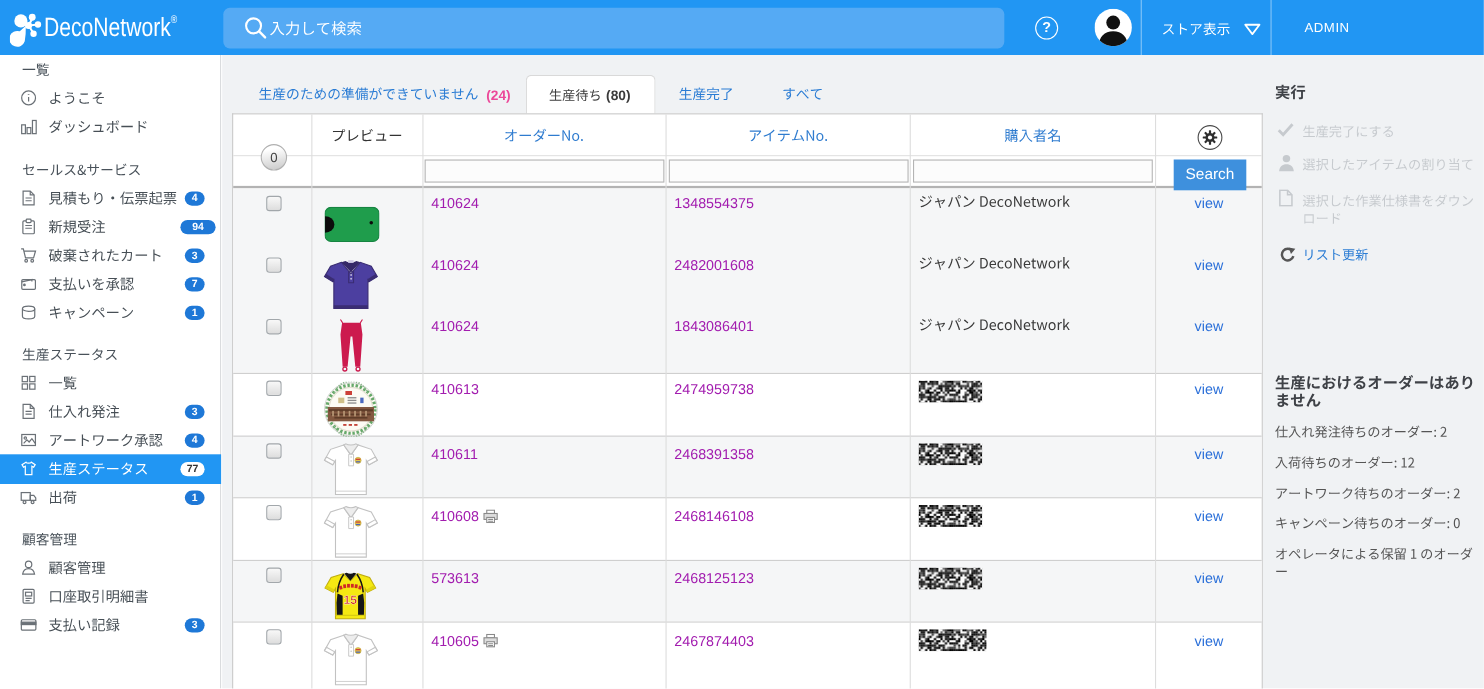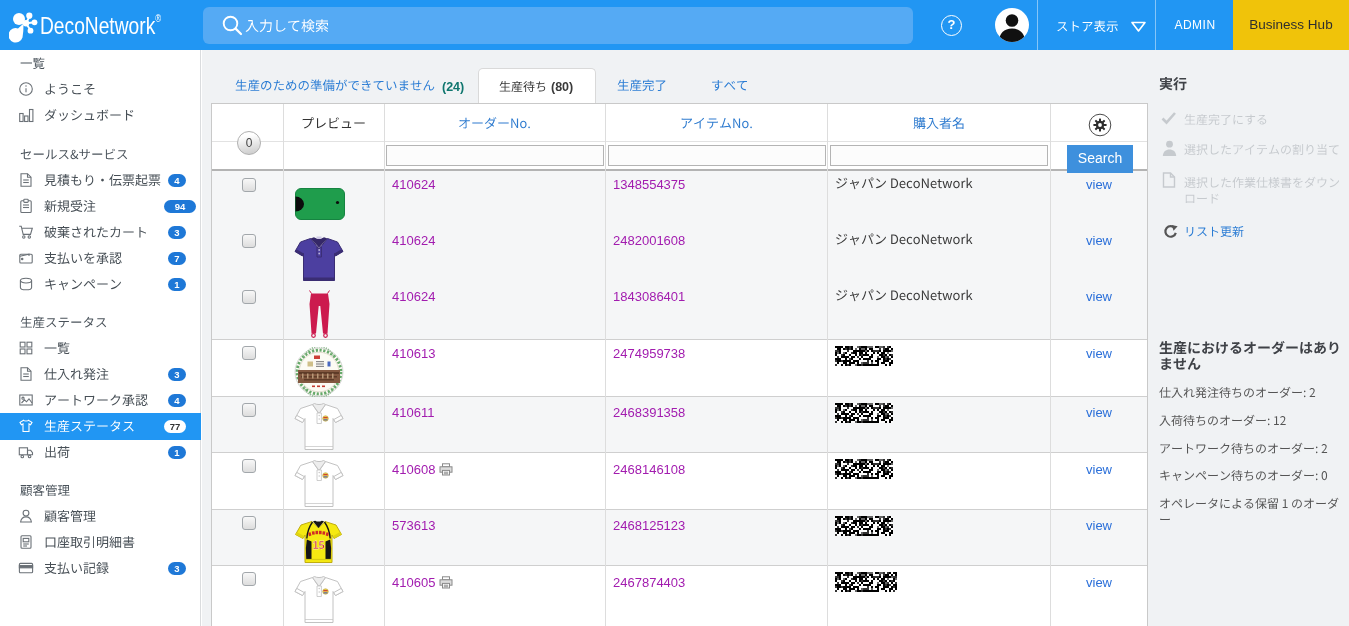--- a/index.html
+++ b/index.html
@@ -240,22 +240,21 @@
 <g clip-path="url(#avc)" fill="#111">
         <circle cx="17" cy="12.5" r="6.3"></circle>
         <path d="M4 34c0-8.5 5-13.5 13-13.5s13 5 13 13.5z"></path>
       </g>
     </svg>
     <div class="a" style="left:1037px;top:0;width:1px;height:50px;background:rgba(255,255,255,0.45)"></div>
     <div class="a" style="left:1155px;top:0;width:1px;height:50px;background:rgba(255,255,255,0.45)"></div>
     <svg class="a" style="left:1130px;top:21px" width="17" height="12" viewBox="0 0 17 12">
       <path d="M2 1.5 L15 1.5 8.5 10z" fill="none" stroke="#fff" stroke-width="1.6" stroke-linejoin="round"></path>
     </svg>
-    <div class="a" style="left:1163px;top:0;width:64px;height:50px;color:#fff;font-size:12px;letter-spacing:0.5px;text-align:center;line-height:50px">ADMIN</div>
-    <div class="a" style="left:1233px;top:0;width:116px;height:50px;background:#f0c30a;color:#2e2e2e;font-size:13.5px;text-align:center;line-height:50px">Business Hub</div>
+    <div class="a" style="left:1163px;top:0;width:64px;height:50px;color:#fff;font-size:12px;letter-spacing:0.5px;text-align:right;line-height:50px">ADMIN</div>
   </div>
 <svg class="t" style="left:244.0px;top:15.0px" width="87" height="21">
     <path fill="#ffffff" d="M7.2 7.8C6.4 11.8 4.6 14.6 1.5 16.3C1.8 16.4 2.3 16.9 2.5 17.1C5.3 15.5 7 12.9 8.1 9.3C8.7 11.9 10.2 15 13.7 17.1C13.9 16.8 14.3 16.4 14.5 16.2C9 12.9 8.7 7.6 8.7 5.1H4.2V6.2H7.7C7.7 6.7 7.7 7.3 7.8 7.9ZM20.7 4.3V6.7V7.3H16.2V8.4H20.7C20.5 11 19.6 14.1 15.7 16.4C16 16.5 16.4 16.9 16.6 17.2C20.6 14.7 21.6 11.3 21.8 8.4H26.6C26.3 13.3 26 15.3 25.5 15.8C25.3 16 25.1 16 24.8 16.0C24.5 16 23.6 16 22.6 15.9C22.8 16.2 23 16.7 23 17.0C23.9 17 24.8 17.1 25.2 17.0C25.8 17 26.1 16.9 26.4 16.4C27.1 15.7 27.3 13.6 27.7 7.9C27.7 7.7 27.7 7.3 27.7 7.3H21.8V6.7V4.3ZM33.8 5.1 32.3 5.1C32.4 5.5 32.5 6 32.5 6.5C32.5 8 32.3 11.5 32.3 13.6C32.3 15.9 33.7 16.7 35.7 16.7C38.8 16.7 40.6 14.9 41.6 13.6L40.8 12.7C39.8 14.1 38.3 15.6 35.8 15.6C34.4 15.6 33.5 15 33.5 13.5C33.5 11.4 33.6 8.1 33.6 6.5C33.6 6 33.7 5.6 33.8 5.1ZM44.2 6.7 44.3 7.9C45.8 7.6 49.4 7.3 50.9 7.1C49.6 7.9 48.3 9.6 48.3 11.8C48.3 14.9 51.2 16.3 53.8 16.4L54.2 15.3C51.9 15.2 49.4 14.3 49.4 11.6C49.4 9.9 50.6 7.8 52.6 7.2C53.3 6.9 54.5 6.9 55.3 6.9V5.8C54.4 5.8 53.1 5.9 51.6 6.1C49 6.3 46.3 6.5 45.4 6.6C45.2 6.7 44.7 6.7 44.2 6.7ZM62.7 9.7V13.4H65.5C65.1 14.5 64.2 15.6 61.7 16.4C61.9 16.6 62.2 17 62.3 17.2C64.7 16.4 65.8 15.2 66.3 14.0C67.2 15.7 68.3 16.5 70 17.2C70.1 16.9 70.4 16.5 70.6 16.3C69 15.7 67.8 15 67 13.4H69.8V9.7H66.7V8.4H68.9V7.7C69.3 8 69.7 8.3 70.1 8.5C70.3 8.2 70.5 7.8 70.7 7.6C69.2 6.9 67.7 5.7 66.7 4.3H65.7C65 5.5 63.6 6.7 62.2 7.5V7.2H60.7V4.2H59.7V7.2H57.7V8.2H59.6C59.2 10.1 58.3 12.4 57.4 13.6C57.6 13.8 57.8 14.2 58 14.5C58.6 13.6 59.2 12.1 59.7 10.6V17.1H60.7V10.5C61.1 11.2 61.6 12.1 61.8 12.5L62.4 11.7C62.2 11.3 61.1 9.8 60.7 9.3V8.2H62.2V8.1L62.4 8.5C62.8 8.3 63.2 8 63.6 7.8V8.4H65.7V9.7ZM66.2 5.2C66.8 6 67.7 6.8 68.7 7.5H63.9C64.9 6.8 65.7 6 66.2 5.2ZM63.6 10.6H65.7V11.8C65.7 12 65.7 12.3 65.7 12.5H63.6ZM66.7 10.6H68.9V12.5H66.6C66.7 12.3 66.7 12 66.7 11.8ZM79.8 14.6C81.1 15.3 82.6 16.3 83.3 16.9L84.2 16.3C83.4 15.6 81.8 14.7 80.6 14.1ZM75.1 14.1C74.2 14.9 72.9 15.7 71.6 16.2C71.9 16.4 72.3 16.8 72.5 17.0C73.7 16.4 75.1 15.4 76.1 14.4ZM72 7.7V10.4H73.0V8.7H76.7C76.2 9.2 75.5 9.8 74.9 10.3L74.2 9.9L73.5 10.5C74.3 11 75.4 11.7 76.1 12.2L75.1 12.8L71.9 12.8L72 13.8L77.5 13.7V17.1H78.5V13.6L82.5 13.5C82.8 13.8 83.1 14 83.3 14.3L84.1 13.6C83.3 12.9 81.7 11.8 80.5 11.1L79.8 11.6C80.3 11.9 80.9 12.3 81.4 12.7L76.8 12.8C78.2 11.9 79.7 10.8 80.9 9.8L79.9 9.3C79.2 10 78.1 10.9 77 11.6C76.6 11.4 76.1 11 75.6 10.8C76.4 10.2 77.2 9.5 77.9 8.9L77.5 8.7H83.0V10.4H84.0V7.7H78.5V6.4H83.9V5.5H78.5V4.2H77.4V5.5H72.1V6.4H77.4V7.7Z"></path>
   </svg>
 <svg class="t" style="left:1055.0px;top:17.0px" width="66" height="19">
     <path fill="#ffffff" d="M11 5.6 10.4 5.2C10.2 5.2 9.8 5.2 9.4 5.2C9 5.2 5.1 5.2 4.6 5.2C4.2 5.2 3.5 5.2 3.3 5.2V6.3C3.5 6.3 4.2 6.2 4.6 6.2C5 6.2 9 6.2 9.5 6.2C9.2 7.3 8.2 8.8 7.4 9.7C6.1 11.2 4.3 12.7 2.2 13.4L3.1 14.3C4.9 13.4 6.6 12.1 7.9 10.6C9.2 11.8 10.5 13.2 11.4 14.3L12.2 13.6C11.4 12.6 9.9 11 8.6 9.8C9.5 8.7 10.3 7.3 10.7 6.2C10.8 6 10.9 5.7 11 5.6ZM17.7 12.9C17.7 13.4 17.7 14 17.6 14.4H18.8C18.8 14 18.8 13.3 18.8 12.9L18.8 8.8C20.1 9.2 22.3 10.1 23.7 10.8L24.1 9.7C22.8 9.1 20.4 8.2 18.8 7.7V5.6C18.8 5.2 18.8 4.7 18.8 4.3H17.6C17.7 4.7 17.7 5.3 17.7 5.6C17.7 6.7 17.7 12.2 17.7 12.9ZM37.6 5.5 37 5.0C36.8 5 36.4 5 36.1 5.0C35.4 5 29.6 5 29 5.0C28.5 5 28 5 27.6 4.9V6.1C28 6 28.5 6 29 6.0C29.6 6 35.2 6 36.1 6.0C35.7 6.8 34.5 8.1 33.4 8.8L34.2 9.4C35.6 8.5 36.8 6.8 37.3 6.0C37.4 5.9 37.5 5.7 37.6 5.5ZM32.6 7.2H31.5C31.6 7.5 31.6 7.8 31.6 8.1C31.6 10.2 31.3 12 29.4 13.2C29 13.4 28.6 13.6 28.2 13.7L29.2 14.5C32.4 12.9 32.6 10.6 32.6 7.2ZM40.2 14.1 40.5 15.0C42 14.6 44.2 14.1 46.2 13.6L46.1 12.7L42.9 13.5V10.7C43.6 10.2 44.3 9.7 44.8 9.2C45.7 12 47.3 14.1 50 15.0C50.1 14.7 50.4 14.3 50.6 14.1C49.2 13.7 48.1 12.9 47.2 11.9C48.1 11.4 49.1 10.8 49.9 10.1L49.1 9.5C48.5 10.1 47.6 10.8 46.8 11.3C46.3 10.7 46 9.9 45.7 9.1H50.2V8.3H45.2V7.2H49.3V6.4H45.2V5.4H49.8V4.5H45.2V3.5H44.2V4.5H39.8V5.4H44.2V6.4H40.3V7.2H44.2V8.3H39.3V9.1H43.6C42.4 10.2 40.5 11.1 38.9 11.6C39 11.8 39.3 12.1 39.5 12.3C40.3 12.1 41.2 11.7 42 11.2V13.7ZM53.9 9.6C53.4 11 52.5 12.4 51.4 13.3C51.7 13.4 52.1 13.7 52.3 13.9C53.3 12.9 54.3 11.4 54.9 9.9ZM59.5 10.0C60.5 11.2 61.4 12.8 61.7 13.9L62.7 13.4C62.3 12.4 61.3 10.8 60.4 9.6ZM52.9 4.4V5.3H61.7V4.4ZM51.8 7.5V8.4H56.8V13.8C56.8 14 56.7 14 56.5 14.0C56.2 14 55.4 14 54.5 14.0C54.7 14.3 54.9 14.7 54.9 15.0C56 15 56.7 15 57.2 14.8C57.6 14.7 57.8 14.4 57.8 13.8V8.4H62.8V7.5Z"></path>
   </svg>
 <div class="sidebar"></div>
 <div class="a" style="left:0;top:413px;width:201px;height:27px;background:#2196f3"></div>
 <svg class="t" style="left:19.0px;top:53.5px" width="28" height="19">
@@ -398,21 +397,21 @@
     <rect x="1.4" y="5.6" width="13.2" height="2.2" fill="#6b7177"></rect>
   </svg>
 <svg class="t" style="left:43.0px;top:557.5px" width="68" height="19">
     <path fill="#474f56" d="M7 4.1V6.1H2.0V7.0H7.0V9.0H2.6V10.0H4.7L3.9 10.3C4.5 11.6 5.4 12.7 6.6 13.6C5.1 14.3 3.4 14.8 1.5 15.1C1.7 15.3 2 15.8 2.1 16.0C4 15.7 5.9 15.1 7.5 14.2C9 15.1 10.8 15.8 12.9 16.1C13 15.8 13.3 15.4 13.5 15.1C11.5 14.9 9.8 14.4 8.4 13.6C9.9 12.6 11.1 11.2 11.8 9.4L11.2 9.0L11 9.0H8.0V7.0H13.0V6.1H8.0V4.1ZM4.8 10.0H10.4C9.8 11.3 8.8 12.3 7.5 13.1C6.3 12.3 5.4 11.2 4.8 10.0ZM23.2 10.5C23.9 11.5 24.5 12.8 25 14.0L20.6 14.5C21.4 11.8 22.3 7.8 22.9 4.6L21.9 4.4C21.4 7.6 20.4 11.9 19.5 14.6L18.2 14.8L18.4 15.8C20.2 15.5 22.9 15.2 25.3 14.9C25.5 15.3 25.6 15.7 25.7 16.0L26.6 15.7C26.2 14.2 25.1 11.9 24.1 10.1ZM14.4 10.9 14.7 11.9 16.7 11.4V14.8C16.7 15.1 16.6 15.1 16.4 15.1C16.2 15.1 15.5 15.1 14.8 15.1C15 15.4 15.1 15.8 15.1 16.1C16.1 16.1 16.7 16 17.1 15.9C17.5 15.7 17.6 15.4 17.6 14.8V11.1L19.7 10.6L19.6 9.7L17.6 10.2V7.7H19.5V6.7H17.6V4.1H16.7V6.7H14.6V7.7H16.7V10.4C15.8 10.6 15 10.8 14.4 10.9ZM29.9 5.9 28.6 5.9C28.7 6.2 28.7 6.8 28.7 7.1C28.7 7.8 28.7 9.4 28.9 10.5C29.2 13.9 30.4 15.1 31.6 15.1C32.5 15.1 33.3 14.4 34.1 12.2L33.3 11.2C32.9 12.5 32.3 13.9 31.7 13.9C30.7 13.9 30.1 12.4 29.9 10.3C29.8 9.2 29.8 8 29.8 7.2C29.8 6.8 29.8 6.2 29.9 5.9ZM36.7 6.3 35.7 6.6C36.9 8.2 37.7 10.8 37.9 13.2L39 12.8C38.8 10.6 37.8 7.8 36.7 6.3ZM41.1 8.0V8.8H45.2V8.0ZM41.2 4.5V5.3H45.2V4.5ZM41.1 9.7V10.5H45.2V9.7ZM40.5 6.2V7.1H45.7V6.2ZM46.3 4.8V5.7H50.9V9.1H46.4V14.3C46.4 15.6 46.8 15.9 48.2 15.9C48.5 15.9 50.5 15.9 50.8 15.9C52.1 15.9 52.4 15.3 52.5 13.2C52.2 13.2 51.8 13 51.6 12.8C51.5 14.6 51.4 15 50.7 15.0C50.3 15 48.6 15 48.3 15.0C47.5 15 47.4 14.9 47.4 14.3V10.0H50.9V10.7H51.8V4.8ZM41.1 11.5V15.9H42.0V15.3H45.1V11.5ZM42 12.3H44.3V14.5H42.0ZM64.6 9.8C64.2 10.3 63.6 11.2 63.1 11.6L63.7 12.1C64.2 11.6 64.9 10.9 65.4 10.3ZM58.8 10.4C59.4 11 60 11.7 60.2 12.2L60.9 11.7C60.6 11.2 60 10.5 59.5 10.0ZM54 11.2C54.3 12 54.5 13 54.5 13.7L55.2 13.5C55.2 12.9 55 11.9 54.7 11.1ZM57.6 11.0C57.5 11.6 57.3 12.7 57.1 13.3L57.7 13.5C57.9 12.9 58.2 11.9 58.4 11.2ZM58.5 8.5V9.3H61.5V15.0C61.5 15.1 61.4 15.2 61.3 15.2C61.1 15.2 60.7 15.2 60.2 15.2C60.3 15.4 60.4 15.8 60.4 16.0C61.2 16 61.7 16 62 15.9C62.3 15.7 62.4 15.5 62.4 15.0V11.9C62.9 13.1 63.8 14.5 65.1 15.3C65.2 15 65.5 14.6 65.7 14.5C63.8 13.4 62.8 11.3 62.4 9.6V9.3H65.5V8.5H64.4V4.6H59.2V5.4H63.5V6.6H59.5V7.3H63.5V8.5ZM55.7 4.1C55.3 5.1 54.4 6.4 53.3 7.4C53.4 7.6 53.7 7.9 53.9 8.1C54.1 7.9 54.2 7.7 54.4 7.6V8.1H55.7V9.5H53.7V10.4H55.7V14.3L53.6 14.7L53.8 15.6L58.4 14.6L58.7 15.1C59.5 14.6 60.4 14 61.2 13.3L60.9 12.6C60 13.2 59.1 13.8 58.4 14.2L58.4 13.8L56.6 14.2V10.4H58.5V9.5H56.6V8.1H58.1V7.3H54.6C55.4 6.5 55.9 5.7 56.3 5.0C57 5.6 57.7 6.6 58.1 7.2L58.8 6.4C58.3 5.8 57.4 4.8 56.6 4.1Z"></path>
   </svg>
 <div class="badge" style="left:168px;top:561.5px;width:18px">3</div>
 <div class="content"></div>
 <svg class="t" style="left:234.0px;top:76.0px" width="203" height="19">
     <path fill="#2a7cd4" d="M4 3.7C3.5 5.5 2.7 7.2 1.7 8.3C1.9 8.5 2.3 8.7 2.5 8.9C3 8.3 3.4 7.6 3.8 6.8H6.8V9.6H3.1V10.5H6.8V13.7H1.7V14.6H12.9V13.7H7.8V10.5H11.8V9.6H7.8V6.8H12.3V5.9H7.8V3.5H6.8V5.9H4.2C4.5 5.3 4.8 4.6 4.9 3.9ZM17.9 8.3C17.6 9.3 17 10.3 16.3 11.0C16.5 11.1 16.9 11.3 17 11.4C17.3 11.1 17.6 10.7 17.9 10.3H20.3V11.6H17.4V12.3H20.3V13.9H16.4V14.7H25.3V13.9H21.2V12.3H24.2V11.6H21.2V10.3H24.6V9.5H21.2V8.4H20.3V9.5H18.3C18.5 9.2 18.6 8.9 18.7 8.6ZM16.9 5.6C17.1 6.1 17.4 6.8 17.5 7.2H15.1V9.2C15.1 10.7 14.9 12.8 13.9 14.4C14.1 14.5 14.5 14.8 14.6 15.0C15.8 13.3 16 10.8 16 9.2V8.1H25.4V7.2H22.1C22.3 6.8 22.7 6.1 23 5.5L22.6 5.4H24.7V4.6H20.2V3.5H19.3V4.6H14.9V5.4H17.5ZM17.9 7.2 18.4 7.1C18.3 6.6 18 5.9 17.7 5.4H21.9C21.7 5.9 21.5 6.6 21.2 7.1L21.7 7.2ZM31.9 6.0C31.8 7.1 31.6 8.3 31.2 9.3C30.6 11.5 29.9 12.3 29.4 12.3C28.8 12.3 28.1 11.6 28.1 10.0C28.1 8.3 29.6 6.3 31.9 6.0ZM33 5.9C35.1 6.1 36.3 7.7 36.3 9.6C36.3 11.8 34.8 12.9 33.1 13.3C32.9 13.4 32.5 13.4 32.1 13.5L32.7 14.4C35.6 14 37.4 12.2 37.4 9.6C37.4 7.1 35.5 5 32.6 5.0C29.5 5 27.1 7.4 27.1 10.1C27.1 12.2 28.2 13.4 29.3 13.4C30.5 13.4 31.5 12.1 32.2 9.6C32.6 8.4 32.8 7.1 33 5.9ZM45.2 8.0V8.9C46 8.8 46.8 8.8 47.5 8.8C48.3 8.8 49 8.8 49.6 8.9L49.7 8.0C49 7.9 48.2 7.9 47.5 7.9C46.7 7.9 45.9 7.9 45.2 8.0ZM45.5 11 44.5 10.9C44.4 11.4 44.4 11.9 44.4 12.4C44.4 13.6 45.4 14.2 47.4 14.2C48.3 14.2 49.1 14.2 49.8 14.1L49.9 13.1C49.1 13.2 48.2 13.3 47.4 13.3C45.6 13.3 45.3 12.7 45.3 12.1C45.3 11.8 45.4 11.4 45.5 11.0ZM41.3 6.2C40.8 6.2 40.4 6.2 39.8 6.2L39.8 7.1C40.2 7.2 40.7 7.2 41.2 7.2C41.6 7.2 42 7.2 42.4 7.1C42.3 7.6 42.2 8.1 42.1 8.5C41.6 10.2 40.7 12.8 40 14.1L41.1 14.4C41.7 13.1 42.6 10.5 43 8.7C43.2 8.2 43.3 7.6 43.4 7.0C44.3 6.9 45.2 6.8 46 6.6V5.6C45.3 5.8 44.4 6 43.6 6.1L43.8 5.2C43.9 4.9 44 4.4 44 4.2L42.8 4.1C42.9 4.3 42.9 4.8 42.8 5.1C42.8 5.3 42.7 5.8 42.6 6.2C42.1 6.2 41.7 6.2 41.3 6.2ZM57.8 6.9C57.4 8.2 56.9 9.5 56.3 10.4L56.1 10.0C55.8 9.5 55.4 8.7 55.1 7.8C55.9 7.3 56.8 7 57.8 6.9ZM54.2 4.9 53.2 5.2C53.4 5.5 53.5 6 53.6 6.3L54 7.5C52.9 8.4 52.1 9.9 52.1 11.4C52.1 12.8 52.9 13.6 53.8 13.6C54.8 13.6 55.5 13 56.3 12.1C56.5 12.3 56.7 12.6 56.9 12.8L57.7 12.1C57.4 11.9 57.1 11.6 56.9 11.3C57.6 10.2 58.2 8.6 58.7 7.0C60.3 7.3 61.3 8.5 61.3 10.1C61.3 12.1 59.9 13.4 57.3 13.7L57.9 14.6C60.5 14.2 62.3 12.7 62.3 10.2C62.3 8 61 6.5 59 6.2L59.1 5.3C59.2 5.1 59.3 4.6 59.4 4.3L58.3 4.2C58.3 4.5 58.2 4.9 58.2 5.2C58.2 5.5 58.1 5.8 58 6.1C56.9 6.1 55.9 6.3 54.8 7.0L54.5 6.0C54.4 5.7 54.3 5.2 54.2 4.9ZM55.7 11.3C55.2 12 54.5 12.6 53.9 12.6C53.4 12.6 53 12.1 53 11.3C53 10.3 53.5 9.2 54.3 8.4C54.7 9.3 55.1 10.2 55.5 10.8ZM69.5 6.0C69.3 7.1 69.1 8.3 68.8 9.3C68.1 11.5 67.5 12.3 66.9 12.3C66.3 12.3 65.6 11.6 65.6 10.0C65.6 8.3 67 6.3 69.5 6.0ZM70.5 5.9C72.6 6.1 73.8 7.7 73.8 9.6C73.8 11.8 72.2 12.9 70.7 13.3C70.4 13.4 70 13.4 69.6 13.5L70.2 14.4C73.1 14 74.8 12.2 74.8 9.6C74.8 7.1 73 5 70.1 5.0C67 5 64.6 7.4 64.6 10.1C64.6 12.2 65.7 13.4 66.8 13.4C68 13.4 69 12.1 69.7 9.6C70.1 8.4 70.3 7.1 70.5 5.9ZM77.4 4.2C78.1 4.5 79 4.9 79.4 5.2L79.9 4.5C79.5 4.2 78.6 3.8 77.9 3.6ZM76.5 6.3C77.2 6.5 78.1 6.9 78.5 7.2L79 6.5C78.5 6.2 77.7 5.8 77 5.6ZM76.8 10.3 77.5 11.0C78.3 10.2 79.1 9.2 79.8 8.3L79.3 7.7C78.5 8.6 77.5 9.7 76.8 10.3ZM76.7 11.7V12.6H81.7V15.0H82.7V12.6H87.9V11.7H82.7V10.7H81.7V11.7ZM84.2 3.5C84.1 3.9 83.8 4.4 83.6 4.9H81.9C82.1 4.5 82.3 4.1 82.5 3.7L81.6 3.4C81 4.7 80.1 5.9 79.1 6.6C79.3 6.8 79.7 7.1 79.8 7.3C80.1 7.1 80.4 6.8 80.6 6.5V10.6H87.7V9.8H84.5V8.9H87.0V8.2H84.5V7.3H87.0V6.5H84.5V5.6H87.3V4.9H84.5C84.8 4.5 85 4.1 85.3 3.7ZM81.5 5.6H83.6V6.5H81.5ZM81.5 9.8V8.9H83.6V9.8ZM81.5 7.3H83.6V8.2H81.5ZM92.3 4.7V5.5H94.4V6.5H95.3V5.5H97.6V6.5H98.5V5.5H100.5V4.7H98.5V3.6H97.6V4.7H95.3V3.6H94.4V4.7ZM96.8 11.2V12.3H95.0V11.2ZM96.8 10.5H95.0V9.4H96.8ZM97.5 11.2H99.4V12.3H97.5ZM97.5 10.5V9.4H99.4V10.5ZM94.2 8.7V15.0H95.0V12.9H96.8V14.9H97.5V12.9H99.4V14.1C99.4 14.2 99.3 14.3 99.2 14.3C99.1 14.3 98.6 14.3 98.1 14.3C98.2 14.5 98.3 14.8 98.3 15.0C99.1 15 99.5 15 99.8 14.9C100.1 14.7 100.2 14.5 100.2 14.1V8.7ZM92.6 7.0V9.6C92.6 11.1 92.5 13 91.6 14.4C91.8 14.5 92.1 14.8 92.3 15.0C93.3 13.5 93.4 11.2 93.4 9.7V7.8H100.5V7.0ZM91.4 3.6C90.8 5.5 89.8 7.4 88.7 8.7C88.9 8.9 89.1 9.4 89.2 9.6C89.6 9.1 90 8.6 90.4 7.9V15.0H91.3V6.3C91.7 5.5 92 4.6 92.3 3.8ZM110.6 5.7 109.7 6.1C110.6 7.2 111.5 9.3 111.9 10.6L112.9 10.2C112.5 9 111.4 6.8 110.6 5.7ZM110.8 3.9 110.1 4.2C110.4 4.7 110.8 5.4 111.1 5.9L111.8 5.6C111.5 5.1 111.1 4.4 110.8 3.9ZM112.1 3.4 111.5 3.7C111.8 4.2 112.2 4.9 112.5 5.4L113.2 5.1C112.9 4.7 112.5 3.9 112.1 3.4ZM101.8 7 101.9 8.1C102.2 8.1 102.8 8 103 8.0L104.6 7.8C104.2 9.5 103.3 12.3 102 14.0L103 14.4C104.3 12.3 105.2 9.5 105.6 7.7C106.2 7.6 106.7 7.6 107 7.6C107.8 7.6 108.3 7.8 108.3 9.0C108.3 10.3 108.1 11.9 107.7 12.8C107.5 13.3 107.1 13.4 106.6 13.4C106.3 13.4 105.6 13.3 105.1 13.2L105.2 14.2C105.7 14.3 106.2 14.4 106.7 14.4C107.5 14.4 108.2 14.2 108.5 13.4C109.1 12.3 109.3 10.3 109.3 8.8C109.3 7.1 108.4 6.7 107.2 6.7C106.9 6.7 106.4 6.8 105.8 6.8L106.2 5.0C106.2 4.8 106.2 4.5 106.3 4.3L105.2 4.2C105.2 5 105 6 104.8 6.9C104.1 7 103.3 7 102.9 7.0C102.5 7 102.2 7 101.8 7.0ZM114.5 5.8 114.6 6.9C116 6.6 119.1 6.3 120.5 6.1C119.3 6.8 118.1 8.4 118.1 10.3C118.1 13.1 120.8 14.4 123.1 14.5L123.5 13.4C121.4 13.3 119.1 12.6 119.1 10.1C119.1 8.6 120.2 6.8 122 6.2C122.6 6 123.7 6 124.5 6.0V5.0C123.6 5 122.4 5.1 121.1 5.2C118.8 5.4 116.4 5.6 115.6 5.7C115.4 5.7 115 5.8 114.5 5.8ZM122.7 7.5 122 7.8C122.4 8.3 122.8 8.9 123 9.6L123.7 9.2C123.4 8.7 122.9 7.9 122.7 7.5ZM124 7 123.4 7.3C123.8 7.8 124.2 8.4 124.5 9.0L125.1 8.7C124.8 8.2 124.3 7.4 124 7.0ZM129.8 10.7 128.8 10.5C128.6 11 128.3 11.6 128.3 12.3C128.4 13.9 129.7 14.6 132.2 14.6C133.2 14.6 134.2 14.5 135.1 14.4L135.2 13.4C134.2 13.6 133.3 13.7 132.2 13.7C130.2 13.7 129.3 13.1 129.3 12.1C129.3 11.6 129.5 11.1 129.8 10.7ZM132.3 5.3 132.4 5.6C131.2 5.7 129.7 5.6 128.2 5.4L128.3 6.3C129.9 6.5 131.4 6.5 132.6 6.4L132.9 7.4L133.2 8.1C131.8 8.2 129.9 8.2 128 8.0L128.1 8.9C130 9.1 132 9.1 133.6 8.9C133.8 9.5 134.2 10.1 134.5 10.7C134.1 10.7 133.3 10.6 132.7 10.5L132.6 11.3C133.4 11.4 134.6 11.5 135.3 11.7L135.8 10.9C135.6 10.7 135.5 10.6 135.3 10.4C135 9.9 134.7 9.3 134.5 8.8C135.3 8.7 136.1 8.5 136.7 8.4L136.6 7.4C136 7.6 135.1 7.8 134.1 8.0L133.8 7.2L133.5 6.3C134.4 6.2 135.3 6 136 5.8L135.8 4.9C135.1 5.2 134.2 5.4 133.3 5.5C133.2 5 133 4.5 133 4.0L131.9 4.2C132.1 4.5 132.2 4.9 132.3 5.3ZM139.6 5.7 139.7 6.8C141 6.5 144.2 6.2 145.6 6.0C144.4 6.7 143.2 8.3 143.2 10.3C143.2 13.1 145.8 14.3 148.2 14.4L148.5 13.3C146.5 13.3 144.2 12.5 144.2 10.1C144.2 8.6 145.3 6.7 147.1 6.1C147.7 5.9 148.8 5.9 149.5 5.9V4.9C148.7 4.9 147.5 5 146.2 5.1C143.8 5.3 141.5 5.5 140.7 5.6C140.4 5.7 140 5.7 139.6 5.7ZM153.8 5.3 152.6 5.2C152.7 5.5 152.7 6.1 152.7 6.4C152.7 7.1 152.7 8.6 152.8 9.7C153.1 12.9 154.3 14.1 155.5 14.1C156.3 14.1 157.1 13.4 157.8 11.3L157 10.4C156.7 11.6 156.1 12.9 155.5 12.9C154.6 12.9 154 11.5 153.8 9.4C153.7 8.4 153.7 7.3 153.7 6.5C153.7 6.2 153.7 5.6 153.8 5.3ZM160.3 5.6 159.3 6.0C160.5 7.4 161.3 10 161.5 12.2L162.5 11.8C162.3 9.7 161.4 7.1 160.3 5.6ZM169.8 11.8 169.8 12.6C169.8 13.5 169.2 13.7 168.4 13.7C167.2 13.7 166.7 13.3 166.7 12.7C166.7 12.1 167.3 11.7 168.5 11.7C168.9 11.7 169.4 11.7 169.8 11.8ZM165.8 8.1 165.8 9.0C166.7 9.1 168.1 9.2 168.9 9.2H169.7L169.7 10.9C169.4 10.8 169 10.8 168.7 10.8C166.9 10.8 165.8 11.6 165.8 12.7C165.8 13.9 166.8 14.6 168.6 14.6C170.2 14.6 170.8 13.7 170.8 12.8L170.7 12.1C172 12.5 173 13.3 173.8 13.9L174.3 13.1C173.6 12.5 172.3 11.6 170.7 11.1L170.6 9.2C171.8 9.1 172.9 9 174.1 8.9L174.1 7.9C172.9 8.1 171.8 8.2 170.6 8.3V8.1V6.5C171.8 6.5 173 6.4 173.9 6.2L174 5.3C172.8 5.5 171.7 5.6 170.6 5.7L170.6 4.9C170.6 4.5 170.6 4.3 170.7 4.1H169.6C169.6 4.2 169.7 4.6 169.7 4.8V5.7H169.1C168.2 5.7 166.7 5.6 165.9 5.4L165.9 6.4C166.7 6.4 168.2 6.6 169.1 6.6H169.6V8.1V8.3H169.0C168.1 8.3 166.7 8.2 165.8 8.1ZM176.6 7.8 176.7 8.8C177 8.7 177.6 8.6 177.9 8.6L179.3 8.4C179.3 9.7 179.3 11 179.3 11.6C179.3 13.6 179.6 14.2 182.5 14.2C183.8 14.2 185.3 14.1 186.1 14.0L186.2 12.9C185.4 13.1 183.8 13.2 182.5 13.2C180.3 13.2 180.3 12.8 180.2 11.4C180.2 10.9 180.2 9.6 180.2 8.3C181.5 8.2 182.9 8.1 184.2 8.0C184.2 8.8 184.2 9.6 184.1 10.0C184.1 10.3 183.9 10.4 183.6 10.4C183.3 10.4 182.8 10.3 182.4 10.2L182.3 11.1C182.7 11.1 183.6 11.2 184 11.2C184.6 11.2 184.8 11.1 185 10.5C185.1 9.9 185.1 8.8 185.1 7.9C185.7 7.9 186.2 7.8 186.5 7.8C186.8 7.8 187.3 7.8 187.5 7.8V6.9C187.2 6.9 186.9 6.9 186.6 6.9L185.2 7.0L185.2 5.3C185.2 5 185.2 4.6 185.2 4.4H184.2C184.2 4.6 184.2 5 184.2 5.3V7.1C182.9 7.2 181.5 7.3 180.2 7.4L180.2 5.8C180.2 5.4 180.3 5 180.3 4.8H179.2C179.3 5.1 179.3 5.4 179.3 5.8L179.3 7.5L177.9 7.7C177.4 7.7 176.9 7.8 176.6 7.8ZM195.3 4.7 194.2 4.3C194.1 4.6 193.9 4.9 193.8 5.2C193.1 6.4 190.4 11.6 189.4 14.1L190.5 14.5C190.7 13.8 191.2 12.4 191.6 11.6C192.1 10.7 193 9.6 194 9.6C194.6 9.6 194.9 9.9 194.9 10.5C195 11.2 195 12.2 195 12.9C195.1 13.6 195.5 14.5 196.8 14.5C198.6 14.5 199.7 13.1 200.3 11.1L199.5 10.4C199.2 11.7 198.4 13.4 197 13.4C196.4 13.4 196 13.2 196 12.5C195.9 11.9 195.9 11 195.9 10.2C195.9 9.2 195.3 8.7 194.4 8.7C193.8 8.7 193.2 8.9 192.6 9.5C193.2 8.3 194.4 6.2 194.9 5.3C195.1 5.1 195.2 4.9 195.3 4.7Z"></path>
   </svg>
-<div class="a" style="left:442px;top:79.5px;font-size:12.5px;font-weight:bold;color:#0f766e">(24)</div>
+<div class="a" style="left:442px;top:79.5px;font-size:12.5px;font-weight:bold;color:#ec4899">(24)</div>
 <div class="a" style="left:478px;top:68px;width:118px;height:37px;background:#fff;border:1px solid #d9d9d9;border-bottom:none;border-radius:5px 5px 0 0"></div>
 <svg class="t" style="left:498.0px;top:76.5px" width="51" height="18">
     <path fill="#3a3a3a" d="M3.9 4.1C3.4 5.8 2.6 7.5 1.6 8.6C1.9 8.7 2.3 8.9 2.5 9.1C2.9 8.6 3.3 7.9 3.7 7.1H6.6V9.8H3.0V10.6H6.6V13.7H1.7V14.6H12.4V13.7H7.5V10.6H11.4V9.8H7.5V7.1H11.8V6.2H7.5V3.9H6.6V6.2H4.1C4.4 5.6 4.6 5 4.8 4.3ZM17.2 8.6C16.9 9.5 16.3 10.5 15.7 11.1C15.9 11.2 16.2 11.4 16.4 11.5C16.7 11.2 17 10.8 17.2 10.4H19.5V11.7H16.8V12.4H19.5V13.9H15.7V14.7H24.3V13.9H20.4V12.4H23.3V11.7H20.4V10.4H23.6V9.7H20.4V8.6H19.5V9.7H17.6C17.8 9.4 17.9 9.1 18 8.8ZM16.2 5.9C16.5 6.4 16.7 7.1 16.8 7.5H14.5V9.4C14.5 10.8 14.4 12.9 13.4 14.4C13.6 14.5 14 14.8 14.1 14.9C15.2 13.3 15.4 11 15.4 9.4V8.3H24.4V7.5H21.2C21.5 7.1 21.8 6.5 22.1 5.9L21.7 5.8H23.8V5.0H19.5V3.9H18.6V5.0H14.3V5.8H16.8ZM17.2 7.5 17.7 7.4C17.6 6.9 17.3 6.3 17 5.8H21.1C20.9 6.3 20.6 6.9 20.4 7.4L20.9 7.5ZM30 11.6C30.5 12.2 31.2 13.1 31.4 13.7L32.2 13.2C31.9 12.7 31.3 11.8 30.7 11.2ZM28.1 3.9C27.5 4.8 26.5 5.8 25.5 6.4C25.7 6.6 25.9 7 26 7.2C27.1 6.4 28.2 5.3 28.9 4.3ZM32.3 4.0V5.5H29.6V6.3H32.3V7.8H28.9V8.6H34.0V10.0H29.1V10.8H34.0V13.9C34 14 33.9 14.1 33.7 14.1C33.5 14.1 32.8 14.1 32.1 14.1C32.2 14.3 32.4 14.7 32.4 14.9C33.4 14.9 34 14.9 34.4 14.8C34.7 14.6 34.9 14.4 34.9 13.9V10.8H36.5V10.0H34.9V8.6H36.5V7.8H33.2V6.3H35.9V5.5H33.2V4.0ZM28.3 6.6C27.6 7.8 26.4 9.1 25.3 9.9C25.5 10.1 25.8 10.5 25.8 10.7C26.3 10.4 26.8 9.9 27.2 9.4V14.9H28.1V8.4C28.4 7.9 28.8 7.4 29.1 6.9ZM38.3 6.1 38.4 7.1C39.1 7.1 39.8 7.2 40.6 7.2H40.6C40.3 8.5 39.9 10.3 39.3 11.5L40.2 11.8C40.3 11.6 40.4 11.4 40.5 11.2C41.3 10.3 42.6 9.8 44.1 9.8C45.5 9.8 46.2 10.5 46.2 11.4C46.2 13.3 43.5 13.8 40.7 13.4L41 14.4C44.6 14.8 47.2 13.8 47.2 11.3C47.2 9.9 46.1 9 44.2 9.0C42.9 9 41.8 9.3 40.8 10.0C41.1 9.3 41.3 8.2 41.5 7.2C43.1 7.1 45 6.9 46.4 6.7L46.4 5.7C44.9 6.1 43.2 6.2 41.7 6.3L41.9 5.6C41.9 5.3 42 4.9 42.1 4.6L41 4.5C41 4.9 41 5.2 41 5.5L40.8 6.3H40.6C39.9 6.3 39 6.2 38.3 6.1Z"></path>
   </svg>
 <div class="a" style="left:551px;top:80px;font-size:12.5px;font-weight:bold;color:#3a3a3a">(80)</div>
 <svg class="t" style="left:616.0px;top:76.0px" width="53" height="19">
     <path fill="#2a7cd4" d="M4 3.7C3.5 5.5 2.7 7.2 1.7 8.3C1.9 8.5 2.3 8.7 2.5 8.9C3 8.3 3.4 7.6 3.8 6.8H6.8V9.6H3.1V10.5H6.8V13.7H1.7V14.6H12.9V13.7H7.8V10.5H11.8V9.6H7.8V6.8H12.3V5.9H7.8V3.5H6.8V5.9H4.2C4.5 5.3 4.8 4.6 4.9 3.9ZM17.9 8.3C17.6 9.3 17 10.3 16.3 11.0C16.5 11.1 16.9 11.3 17 11.4C17.3 11.1 17.6 10.7 17.9 10.3H20.3V11.6H17.4V12.3H20.3V13.9H16.4V14.7H25.3V13.9H21.2V12.3H24.2V11.6H21.2V10.3H24.6V9.5H21.2V8.4H20.3V9.5H18.3C18.5 9.2 18.6 8.9 18.7 8.6ZM16.9 5.6C17.1 6.1 17.4 6.8 17.5 7.2H15.1V9.2C15.1 10.7 14.9 12.8 13.9 14.4C14.1 14.5 14.5 14.8 14.6 15.0C15.8 13.3 16 10.8 16 9.2V8.1H25.4V7.2H22.1C22.3 6.8 22.7 6.1 23 5.5L22.6 5.4H24.7V4.6H20.2V3.5H19.3V4.6H14.9V5.4H17.5ZM17.9 7.2 18.4 7.1C18.3 6.6 18 5.9 17.7 5.4H21.9C21.7 5.9 21.5 6.6 21.2 7.1L21.7 7.2ZM28.9 7.1V8.0H35.6V7.1ZM26.7 9.4V10.3H29.9C29.7 12.2 29.1 13.6 26.4 14.2C26.6 14.4 26.9 14.8 27 15.0C29.9 14.2 30.7 12.6 31 10.3H33.1V13.5C33.1 14.5 33.5 14.8 34.6 14.8C34.9 14.8 36.3 14.8 36.5 14.8C37.5 14.8 37.8 14.3 37.9 12.6C37.7 12.6 37.3 12.4 37.1 12.2C37 13.7 37 13.9 36.5 13.9C36.1 13.9 35 13.9 34.7 13.9C34.2 13.9 34.1 13.8 34.1 13.5V10.3H37.8V9.4ZM27 4.8V7.5H27.9V5.7H36.5V7.5H37.5V4.8H32.7V3.5H31.7V4.8ZM39.7 4.5V5.4H47.8C47 6.2 45.9 7.1 44.9 7.8H44.3V13.8C44.3 14 44.2 14.1 43.9 14.1C43.6 14.1 42.7 14.1 41.6 14.1C41.8 14.3 42 14.7 42 15.0C43.3 15 44.1 15 44.6 14.8C45.1 14.7 45.3 14.4 45.3 13.8V8.6C46.8 7.7 48.5 6.3 49.6 4.9L48.9 4.4L48.7 4.5Z"></path>
   </svg>
 <svg class="t" style="left:710.0px;top:76.0px" width="41" height="19">
     <path fill="#2a7cd4" d="M8.1 9.3C8.2 10.5 7.7 11.1 7 11.1C6.3 11.1 5.7 10.7 5.7 9.9C5.7 9.1 6.3 8.6 7 8.6C7.5 8.6 7.9 8.8 8.1 9.3ZM2.2 5.8 2.2 6.8C3.8 6.7 5.9 6.6 7.8 6.6L7.8 7.8C7.6 7.8 7.3 7.7 7 7.7C5.8 7.7 4.8 8.6 4.8 9.9C4.8 11.2 5.8 12 6.8 12.0C7.3 12 7.6 11.9 7.9 11.6C7.4 12.8 6.3 13.5 4.6 13.8L5.5 14.7C8.4 13.8 9.2 11.9 9.2 10.2C9.2 9.6 9.1 9.1 8.8 8.6L8.8 6.6H8.9C10.8 6.6 11.9 6.6 12.6 6.6L12.6 5.7C12 5.7 10.5 5.7 8.9 5.7H8.8L8.8 4.9C8.8 4.7 8.8 4.2 8.8 4.1H7.7C7.7 4.2 7.8 4.6 7.8 4.9L7.8 5.7C5.9 5.7 3.6 5.8 2.2 5.8ZM14.1 10.8 15 11.8C15.2 11.5 15.5 11.1 15.7 10.8C16.4 10 17.4 8.6 18 7.9C18.4 7.3 18.7 7.2 19.2 7.8C19.8 8.5 20.7 9.7 21.6 10.6C22.4 11.6 23.5 12.9 24.5 13.8L25.3 12.9C24.1 11.9 22.9 10.6 22.1 9.7C21.4 8.9 20.4 7.6 19.6 6.9C18.8 6 18.2 6.1 17.4 7.0C16.7 7.9 15.7 9.3 15 10.0C14.7 10.3 14.4 10.6 14.1 10.8ZM22.1 5.6 21.4 5.9C21.9 6.4 22.3 7.2 22.6 7.9L23.3 7.6C23.1 7 22.5 6 22.1 5.6ZM23.8 4.9 23.1 5.2C23.5 5.8 23.9 6.6 24.3 7.2L25 6.9C24.7 6.3 24.1 5.4 23.8 4.9ZM27.1 5.7 27.2 6.8C28.5 6.5 31.7 6.2 33 6.0C31.9 6.7 30.7 8.3 30.7 10.3C30.7 13.1 33.4 14.3 35.7 14.4L36 13.3C34 13.3 31.7 12.5 31.7 10.1C31.7 8.6 32.8 6.7 34.6 6.1C35.2 5.9 36.3 5.9 37 5.9V4.9C36.2 4.9 35 5 33.6 5.1C31.4 5.3 29 5.5 28.2 5.6C27.9 5.7 27.5 5.7 27.1 5.7Z"></path>

